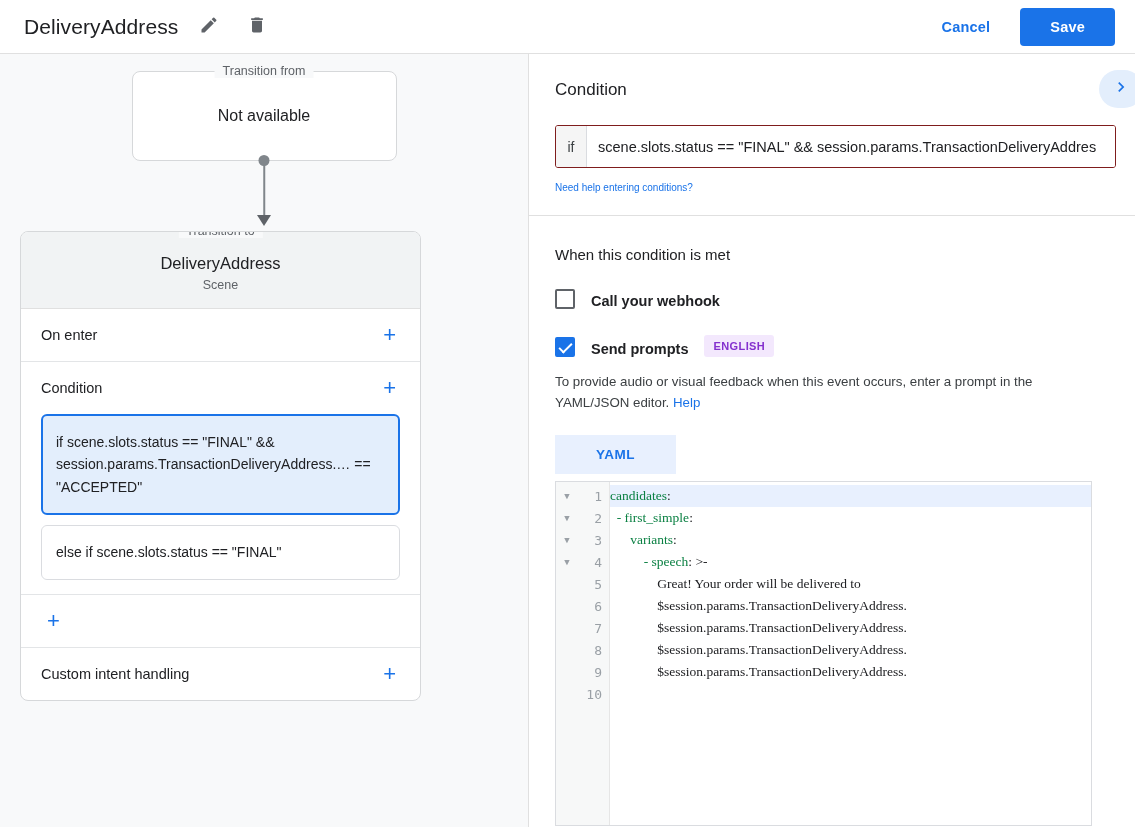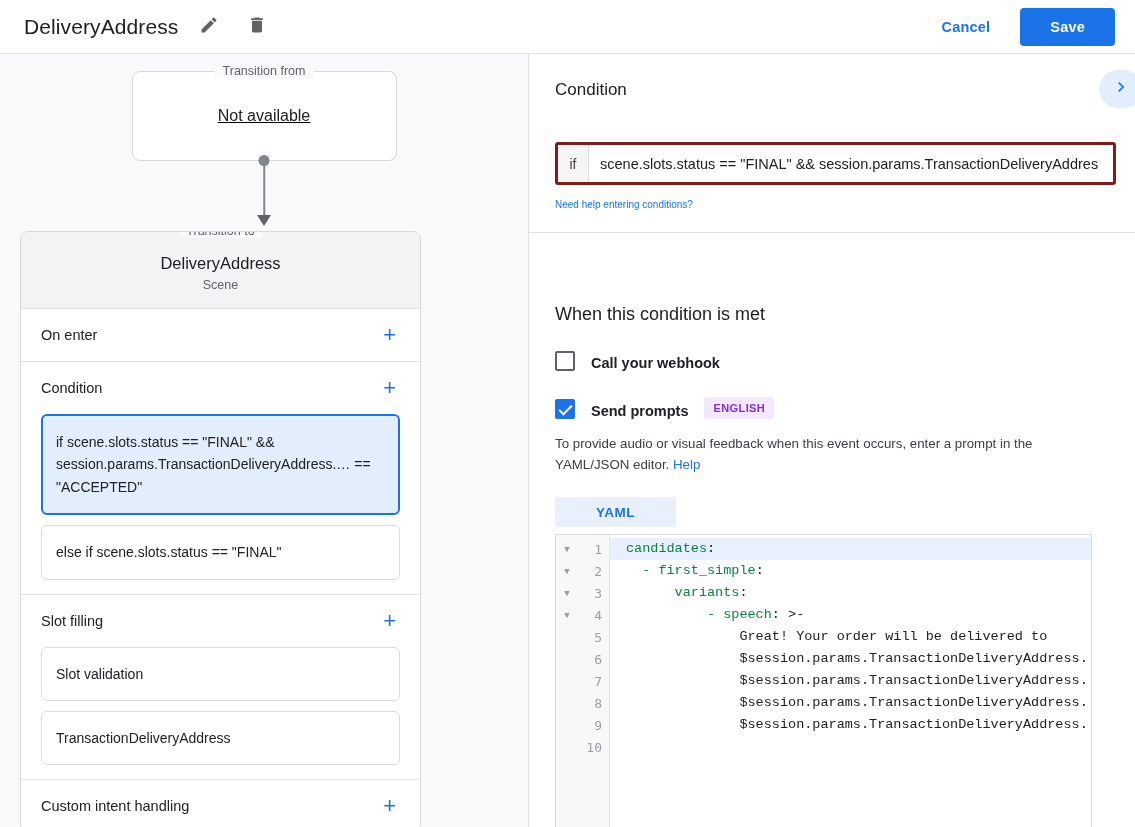--- a/index.html
+++ b/index.html
@@ -68,21 +68,21 @@
     position: absolute; top: -8px; left: 50%;
     transform: translateX(-50%);
     background: #f8f9fa;
     padding: 0 8px;
     font-size: 12.5px; color: #5f6368;
     white-space: nowrap;
   }
 
   .from-box {
     margin: 17px auto 0; width: 265px; height: 90px;
-    display: flex; align-items: center; justify-content: center; text-decoration: underline;
+    display: flex; align-items: center; justify-content: center;
   }
   .from-box .val { font-size: 16px; color: #202124; }
 
   .connector {
     width: 265px; margin: 0 auto;
     height: 70px; position: relative;
   }
   .connector .dot {
     position: absolute; left: 50%; top: -6px;
     transform: translateX(-50%);
@@ -170,43 +170,43 @@
   .expand-btn {
     position: absolute; right: -8px; top: 16px;
     width: 44px; height: 38px;
     background: #e3eefc; border-radius: 20px;
     display: flex; align-items: center; justify-content: center;
     cursor: pointer;
   }
   .expand-btn svg { fill: #1a73e8; }
 
   .cond-input-row {
-    display: flex; margin-top: 42px;
-    border: 3px solid #7f1d1d; border-radius: 3px;
+    display: flex; margin-top: 25px;
+    border: 1px solid #7f1d1d; border-radius: 3px;
     height: 43px; overflow: hidden;
   }
   .cond-if {
     width: 31px; background: #f5f5f5;
     border-right: 1px solid #dadce0;
     display: flex; align-items: center; justify-content: center;
     font-size: 14px; color: #3c4043; flex: none;
   }
   .cond-value {
     flex: 1; border: none; outline: none;
     padding: 0 11px; font-size: 14.5px; color: #202124;
     font-family: inherit; background: #fff;
   }
   .help-link {
     display: inline-block; margin-top: 14px;
     font-size: 10px; color: #1a73e8;
     text-decoration: none; cursor: pointer;
   }
 
   .met-area { padding: 30px 26px 0 26px; }
-  .met-title { font-size: 18px; color: #202124; margin-top: 41px; }
+  .met-title { font-size: 15px; color: #202124; }
 
   .check-row { display: flex; align-items: flex-end; margin-top: 26px; }
   .cbox {
     width: 20px; height: 20px; border: 2px solid #5f6368;
     border-radius: 2px; background: #fff; flex: none; cursor: pointer;
   }
   .cbox.on {
     background: #1a73e8; border-color: #1a73e8;
     position: relative;
   }
@@ -226,21 +226,21 @@
     padding: 5px 9px; border-radius: 3px;
   }
   .desc {
     margin-top: 15px; font-size: 13.3px; color: #3c4043;
     line-height: 1.55; max-width: 566px;
   }
   .desc a { color: #1a73e8; text-decoration: none; }
 
   .tabs { display: flex; margin-top: 22px; }
   .tab {
-    width: 121px; height: 30px;
+    width: 121px; height: 39px;
     display: flex; align-items: center; justify-content: center;
     font-size: 13.5px; font-weight: bold; letter-spacing: .5px;
     color: #5f6368; cursor: pointer;
   }
   .tab.active { background: #e8f0fe; color: #1a73e8; }
 
   .editor {
     margin-top: 7px; margin-right: 17px;
     border: 1px solid #dadce0; border-top: 1px solid #dadce0;
     height: 345px; display: flex; overflow: hidden;
@@ -260,23 +260,23 @@
     width: 22px; text-align: center; font-size: 9px;
     color: #9aa0a6; line-height: 22px;
   }
   .gnum { flex: 1; text-align: right; padding-right: 7px; }
   .code {
     flex: 1; padding-top: 3px; overflow: hidden;
     white-space: pre; position: relative;
   }
   .cline {
     height: 22px; line-height: 22px;
-    font-family: Liberation Mono, monospace;
+    font-family: Liberation Serif, serif;
     font-size: 13.5px; color: #202124;
-    padding-left: 16px;
+    padding-left: 0;
   }
   .cline.hl { background: #e8f0fe; }
   .k { color: #0b8043; }
   .p { color: #202124; }
 </style>
 </head>
 <body>
 
 <div class="topbar">
   <div class="title">DeliveryAddress</div>
@@ -338,26 +338,21 @@
           <span class="plus">+</span>
         </div>
         <div class="section-body">
           <div class="chip selected tall">if scene.slots.status == "FINAL" &amp;&amp; session.params.TransactionDeliveryAddress.… == "ACCEPTED"</div>
           <div class="chip tall">else if scene.slots.status == "FINAL"</div>
         </div>
       </div>
 
       <div class="section">
         <div class="section-head">
-          <span class="lbl">Slot filling</span>
           <span class="plus">+</span>
-        </div>
-        <div class="section-body">
-          <div class="chip tall">Slot validation</div>
-          <div class="chip tall">TransactionDeliveryAddress</div>
         </div>
       </div>
 
       <div class="section">
         <div class="section-head">
           <span class="lbl">Custom intent handling</span>
           <span class="plus">+</span>
         </div>
       </div>
     </div>

